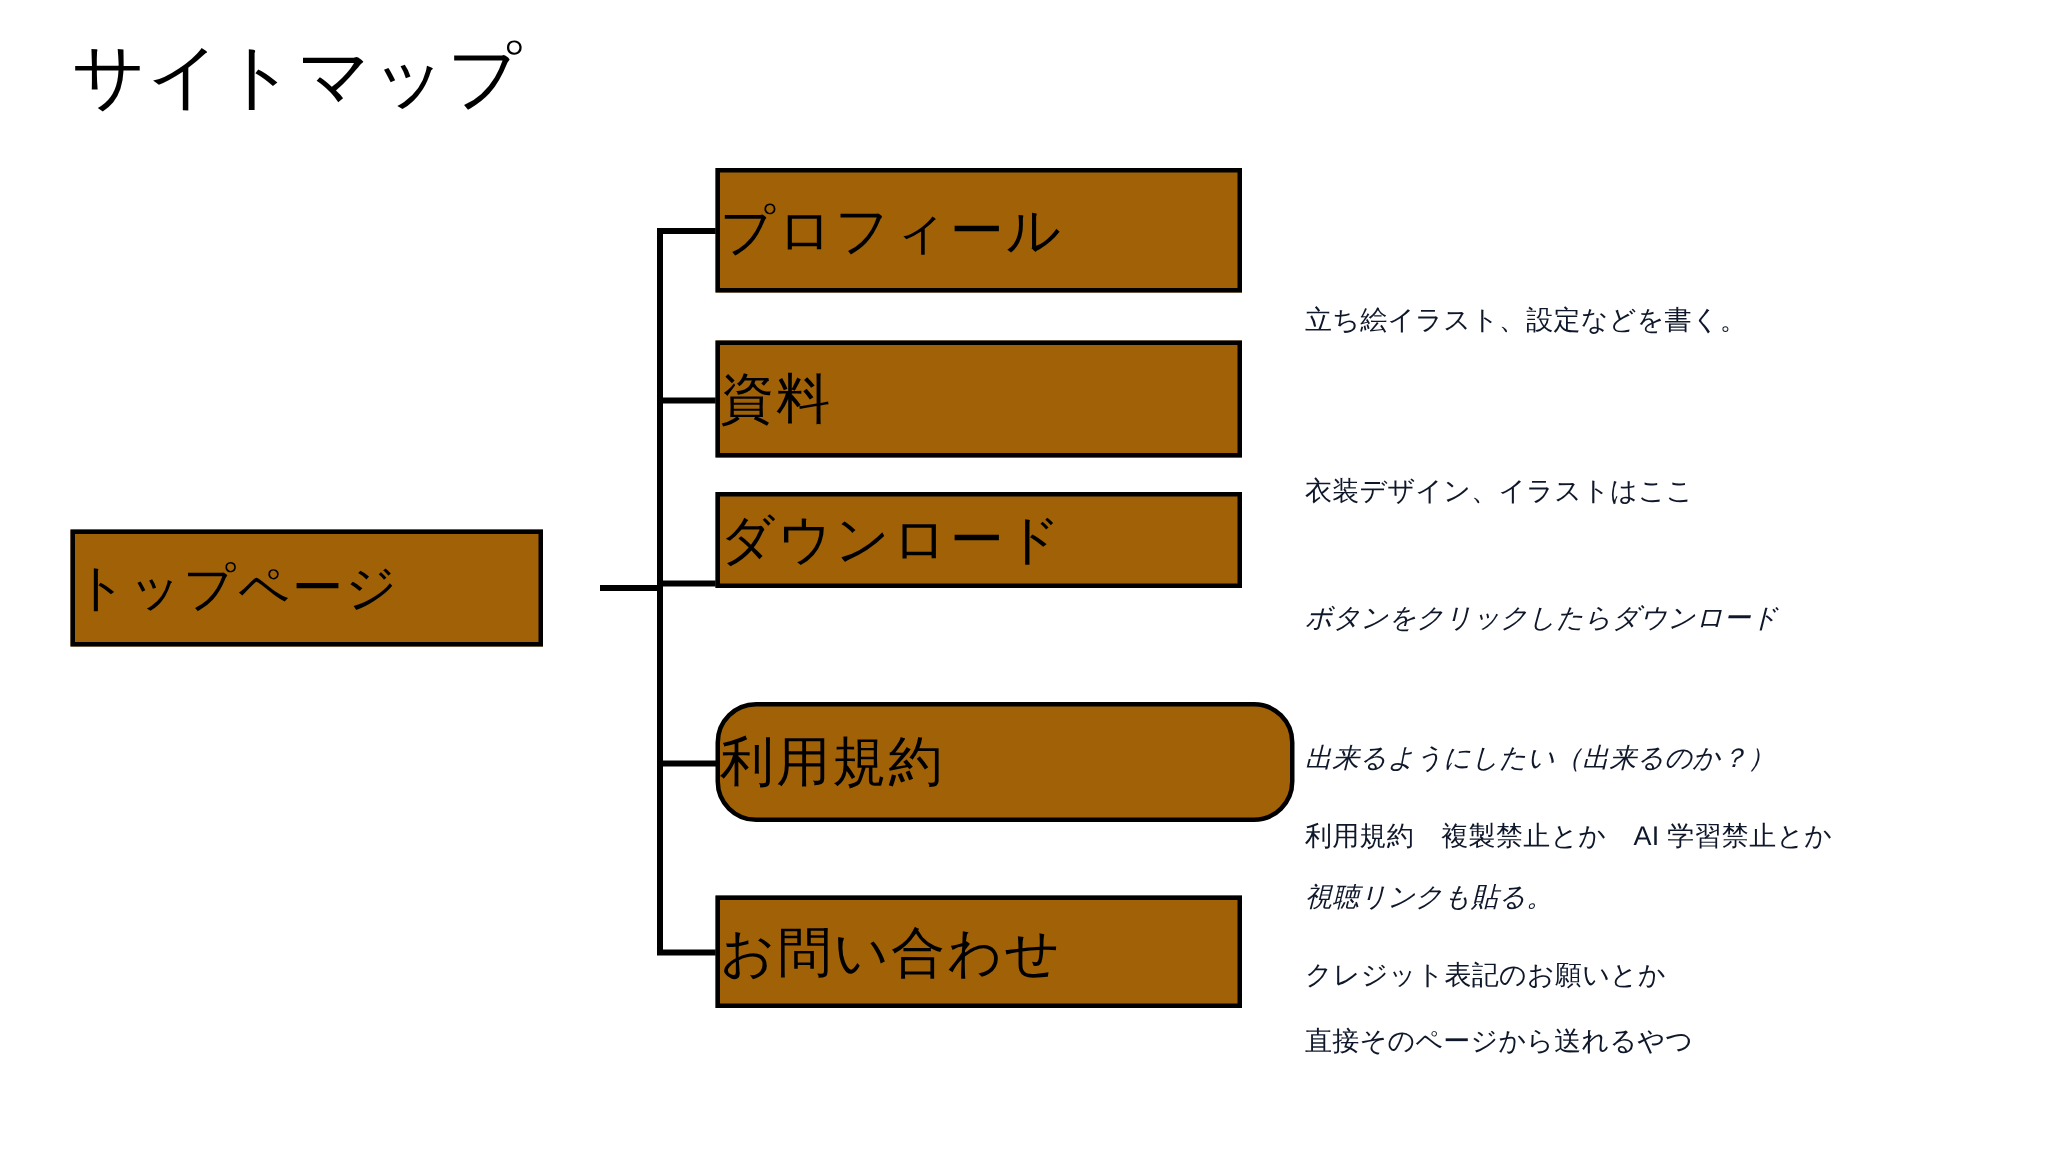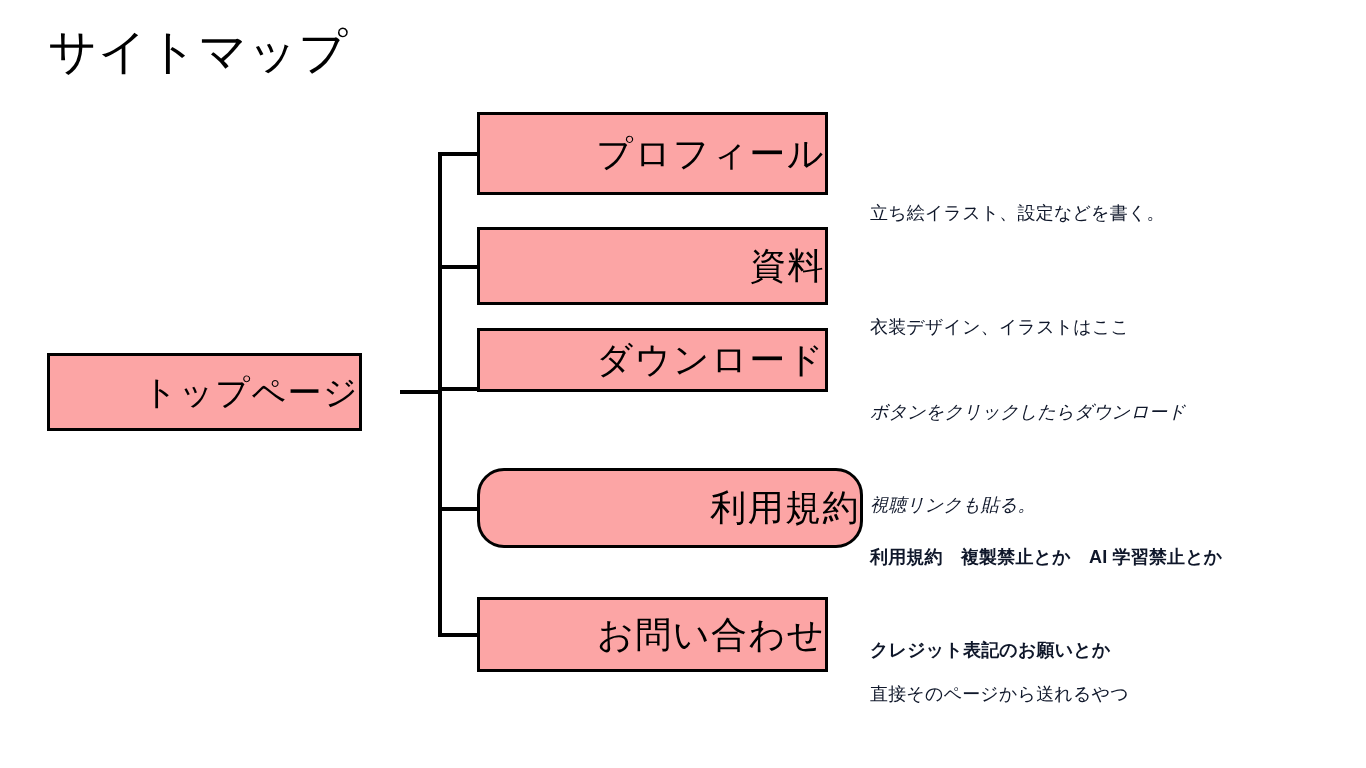--- a/index.html
+++ b/index.html
@@ -41,24 +41,24 @@
     position: absolute;
     background: #000000;
     height: 4px;
   }
 
   
   .node-box {
     position: absolute;
     box-sizing: border-box;
     border: 3px solid #000000;
-    background: #fca5a5;
+    background: #a16207;
     display: flex;
     align-items: center;
-    justify-content: flex-end;
+    justify-content: flex-start;
     color: #000000;
   }
   .node-label {
     font-size: 36px;
     line-height: 1;
     letter-spacing: 0.04em;
     white-space: nowrap;
     color: #000000;
   }
   .root-box .node-label {
@@ -123,24 +123,25 @@
   <div class="annotation" style="top:136px;">
     <span class="ann-line">立ち絵イラスト、設定などを書く。</span>
   </div>
 
   <div class="annotation" style="top:250px;">
     <span class="ann-line">衣装デザイン、イラストはここ</span>
   </div>
 
   <div class="annotation" style="top:335px;font-style:italic;">
     <span class="ann-line">ボタンをクリックしたらダウンロード</span>
+    <span class="ann-line">出来るようにしたい（出来るのか？）</span>
     <span class="ann-line">視聴リンクも貼る。</span>
   </div>
 
-  <div class="annotation" style="top:480px;font-weight:bold;">
+  <div class="annotation" style="top:480px;">
     <span class="ann-line">利用規約　複製禁止とか　AI 学習禁止とか</span>
     <span class="ann-line">クレジット表記のお願いとか</span>
   </div>
 
   <div class="annotation" style="top:617px;">
     <span class="ann-line">直接そのページから送れるやつ</span>
   </div>
 
 </div>
 

